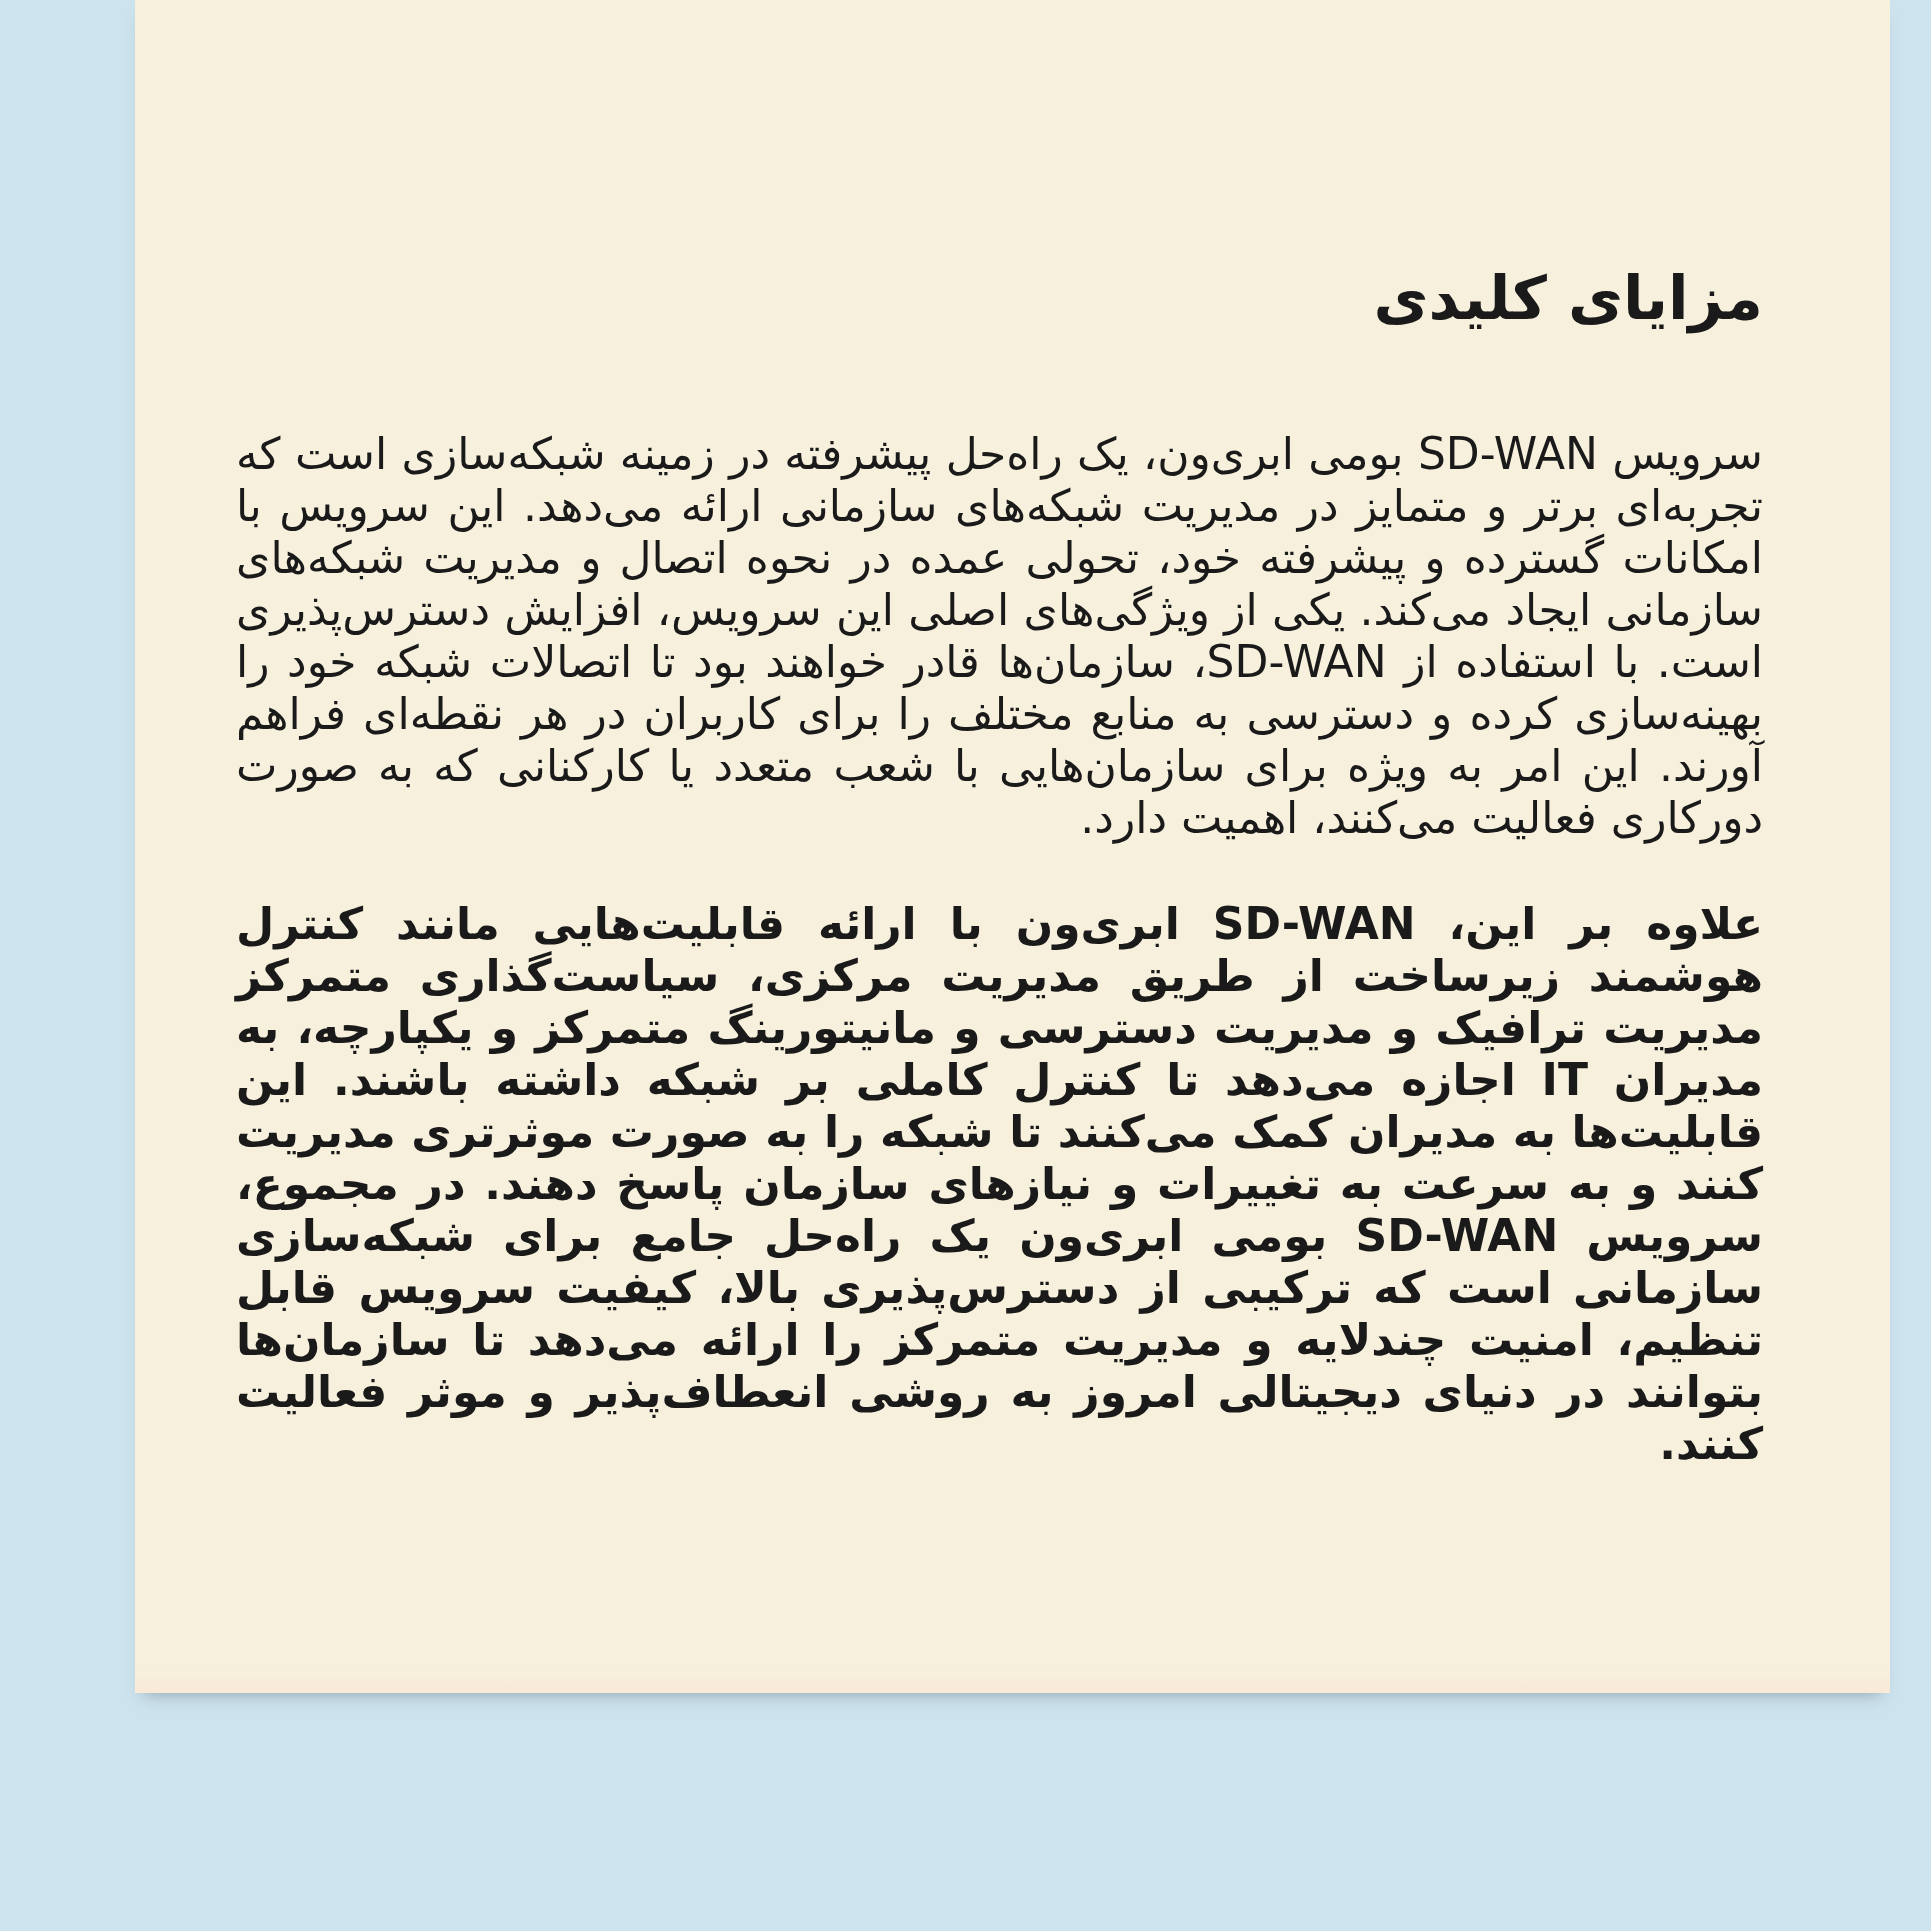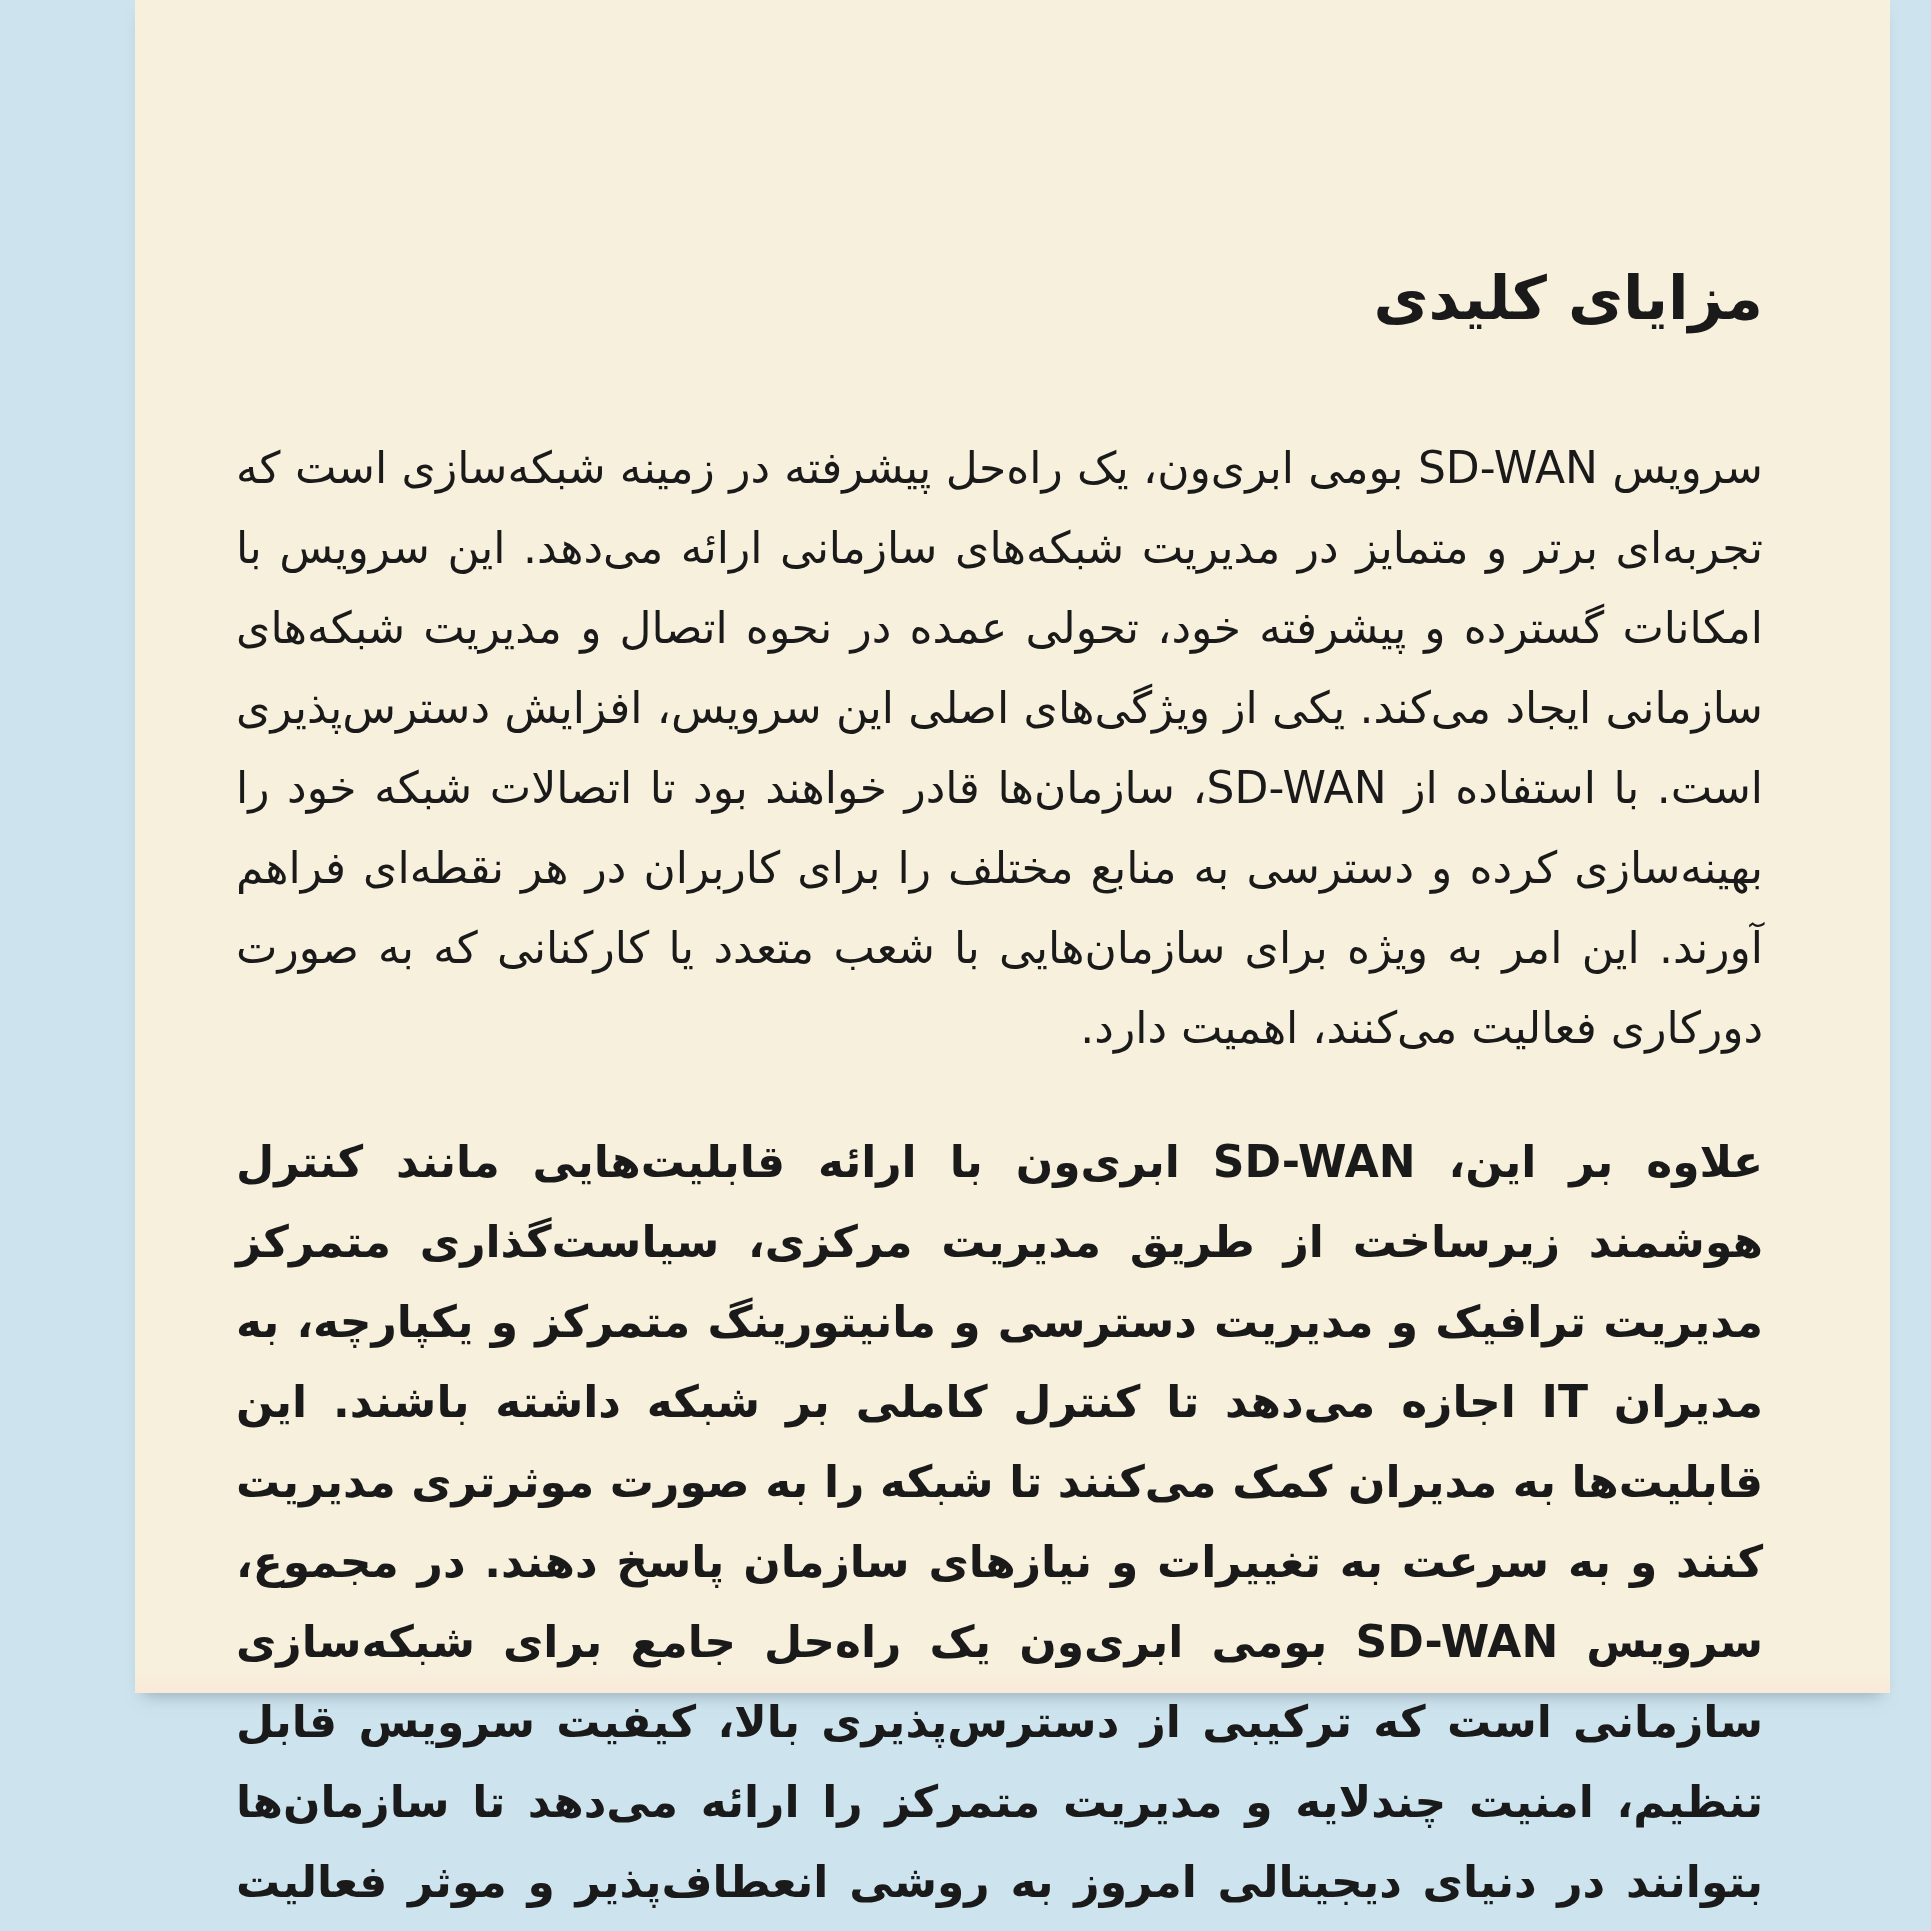--- a/index.html
+++ b/index.html
@@ -33,21 +33,21 @@
   .title{
     font-size:60px;
     font-weight:bold;
     line-height:1.25;
     text-align:right;
     letter-spacing:0;
   }
   .para{
     margin-top:92px;
     font-size:44px;
-    line-height:80px;
+    line-height:52px;
     text-align:justify;
     text-justify:inter-word;
   }
   .para + .para{
     margin-top:54px;
     font-weight:bold;
   }
 </style>
 </head>
 <body>

